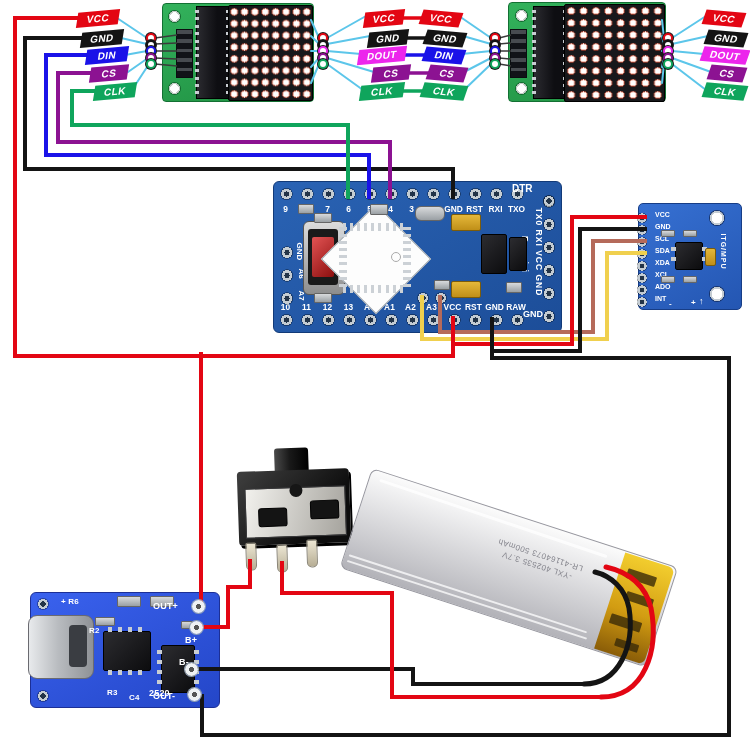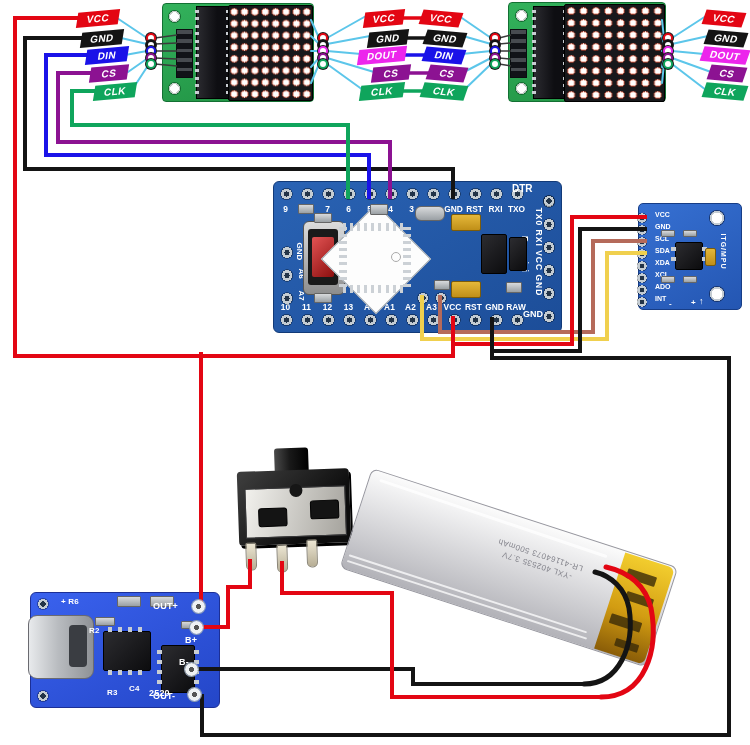--- a/index.html
+++ b/index.html
@@ -224,21 +224,21 @@
     <div class="abs" style="left:38px;top:32px;width:18px;height:42px;border-radius:4px;background:#3a3d42"></div>
     <div class="passive" style="left:86px;top:3px;width:22px;height:9px"></div>
     <div class="passive" style="left:119px;top:3px;width:22px;height:9px"></div>
     <div class="blkchip legs-tb" style="left:72px;top:38px;width:46px;height:38px"></div>
     <div class="blkchip legs-lr" style="left:130px;top:52px;width:32px;height:46px"></div>
     <div class="passive" style="left:64px;top:24px;width:18px;height:7px"></div>
     <div class="passive" style="left:150px;top:28px;width:10px;height:6px"></div>
     <div class="silk" style="left:30px;top:4px">+ R6</div>
     <div class="silk" style="left:58px;top:33px">R2</div>
     <div class="silk" style="left:76px;top:95px">R3</div>
-    <div class="silk" style="left:98px;top:91px">C4</div>
+    <div class="silk" style="left:98px;top:100px">C4</div>
     <div class="silk" style="left:118px;top:95px;font-size:9px">2520</div>
     <div class="silk" style="left:122px;top:8px;font-size:9px">OUT+</div>
     <div class="silk" style="left:154px;top:42px;font-size:9px">B+</div>
     <div class="silk" style="left:148px;top:64px;font-size:9px">B-</div>
     <div class="silk" style="left:122px;top:98px;font-size:9px">OUT-</div>
   </div>
 
   <div class="switch-wrap">
     <div class="sw-knob"></div>
     <div class="sw-body"></div>

